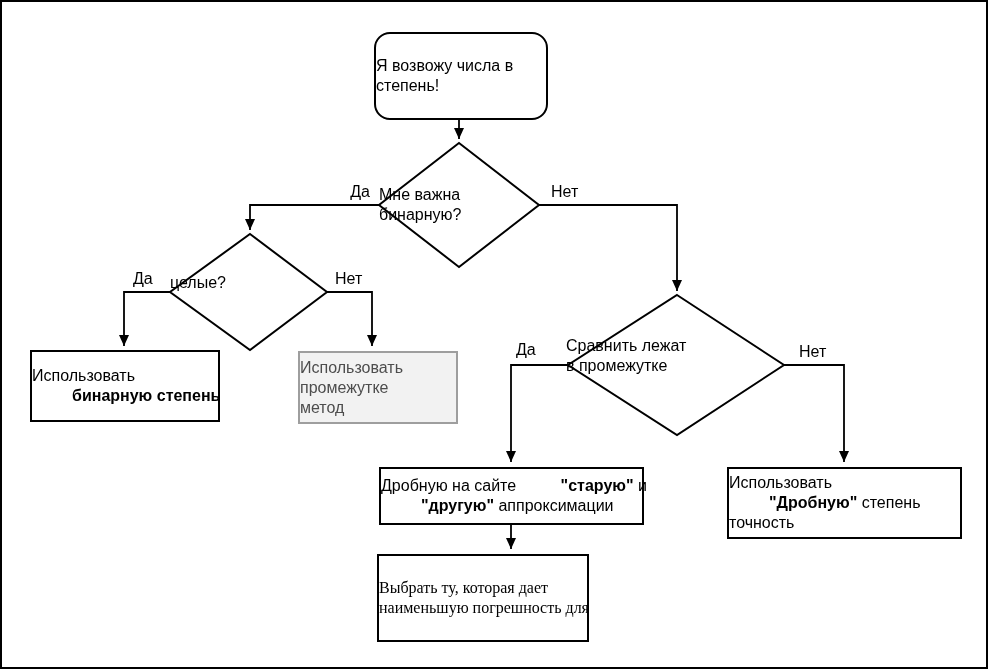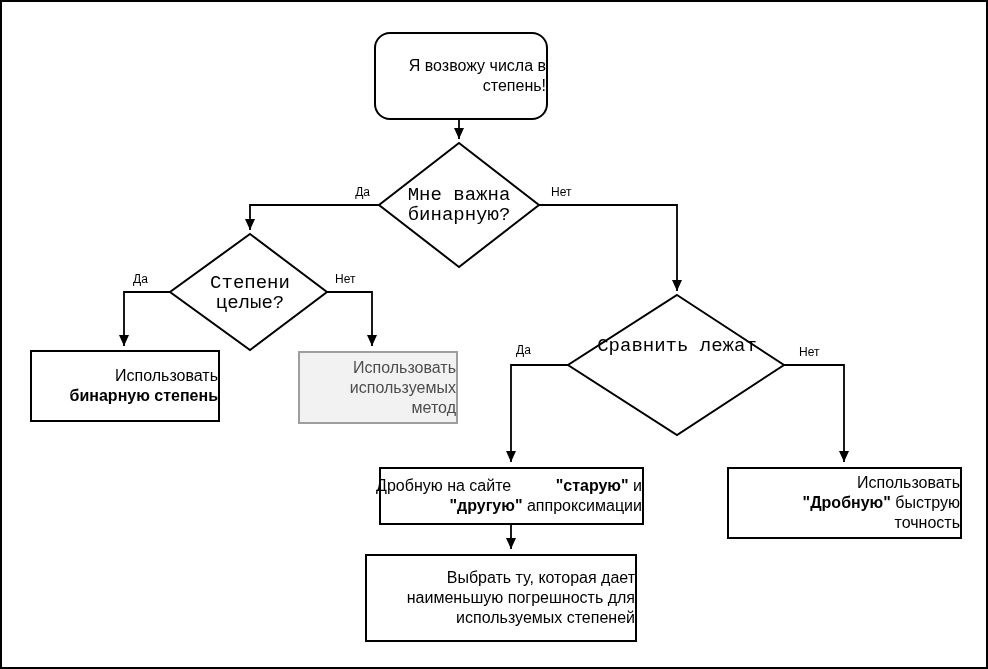--- a/index.html
+++ b/index.html
@@ -4,32 +4,32 @@
 <style>
   html,body{margin:0;padding:0;background:#fff;}
   body{font-family:"Liberation Sans",sans-serif;}
   .frame{
     position:relative;width:988px;height:669px;
     background:#fff;border:2px solid #000;box-sizing:border-box;overflow:hidden;
   }
   .layer{position:absolute;left:0;top:0;width:988px;height:669px;}
   .node{
     position:absolute;box-sizing:border-box;
-    display:flex;flex-direction:column;align-items:flex-end;justify-content:center;
+    display:flex;flex-direction:column;align-items:flex-start;justify-content:center;
     text-align:center;font-size:16px;line-height:20px;color:#000;
-    background:#fff;border:2px solid #000;padding-left:12px;
+    background:#fff;border:2px solid #000;
   }
   .node--rounded{border-radius:16px;}
   .node--disabled{background:#f2f2f2;border-color:#9e9e9e;color:#4d4d4d;}
   .tline{white-space:nowrap;}
   .tline b{font-weight:bold;margin-left:40px;}
   .dtext{
-    position:absolute;text-align:center;font-size:19px;line-height:20px;color:#000;font-family:Liberation Mono, monospace;
+    position:absolute;font-size:16px;line-height:20px;color:#000;
   }
-  .elabel{position:absolute;font-size:12px;line-height:18px;color:#000;}
+  .elabel{position:absolute;font-size:16px;line-height:18px;color:#000;}
   .elabel--right{text-align:right;}
 </style>
 </head>
 <body>
 
 <div class="frame">
 
   <svg class="layer" viewBox="0 0 988 669">
     <defs>
       <marker id="arrow" markerUnits="userSpaceOnUse" markerWidth="14" markerHeight="12" refX="11" refY="5" orient="auto">
@@ -54,61 +54,60 @@
   <div class="node node--rounded" style="left:372px;top:30px;width:174px;height:88px;">
     <div class="tline">Я возвожу числа в</div>
     <div class="tline">степень!</div>
   </div>
 
   <div class="dtext" style="left:377px;top:183px;width:160px;">
     <div class="tline">Мне важна</div>
     <div class="tline">бинарную?</div>
   </div>
   <div class="dtext" style="left:168px;top:271px;width:160px;">
-    <div class="tline">Степени</div>
     <div class="tline">целые?</div>
   </div>
   <div class="dtext" style="left:564px;top:334px;width:222px;">
     <div class="tline">Сравнить лежат</div>
+    <div class="tline">в промежутке</div>
   </div>
 
   <div class="elabel elabel--right" style="left:330px;top:181px;width:38px;">Да</div>
   <div class="elabel" style="left:549px;top:181px;width:44px;">Нет</div>
   <div class="elabel" style="left:131px;top:268px;width:30px;">Да</div>
   <div class="elabel" style="left:333px;top:268px;width:44px;">Нет</div>
   <div class="elabel" style="left:514px;top:339px;width:30px;">Да</div>
   <div class="elabel" style="left:797px;top:341px;width:44px;">Нет</div>
 
   <div class="node" style="left:28px;top:348px;width:190px;height:72px;">
     <div class="tline">Использовать</div>
     <div class="tline"><b>бинарную степень</b></div>
   </div>
 
   <div class="node node--disabled" style="left:296px;top:349px;width:160px;height:73px;">
     <div class="tline">Использовать</div>
-    <div class="tline">используемых</div>
+    <div class="tline">промежутке</div>
     <div class="tline">метод</div>
   </div>
 
   <div class="node" style="left:377px;top:465px;width:265px;height:58px;">
     <div class="tline">
       <span>Дробную на сайте </span><b>"старую"</b><span> и</span>
     </div>
     <div class="tline">
       <b>"другую"</b><span> аппроксимации</span>
     </div>
   </div>
 
-  <div class="node" style="left:363px;top:552px;width:272px;height:88px;">
+  <div class="node" style="left:375px;top:552px;width:212px;height:88px;font-family:Liberation Serif, serif;">
     <div class="tline">Выбрать ту, которая дает</div>
     <div class="tline">наименьшую погрешность для</div>
-    <div class="tline">используемых степеней</div>
   </div>
 
   <div class="node" style="left:725px;top:465px;width:235px;height:72px;">
     <div class="tline">Использовать</div>
     <div class="tline">
-      <b>"Дробную"</b><span> быструю</span>
+      <b>"Дробную"</b><span> степень</span>
     </div>
     <div class="tline">точность</div>
   </div>
 
 </div>
 
 </body></html>

